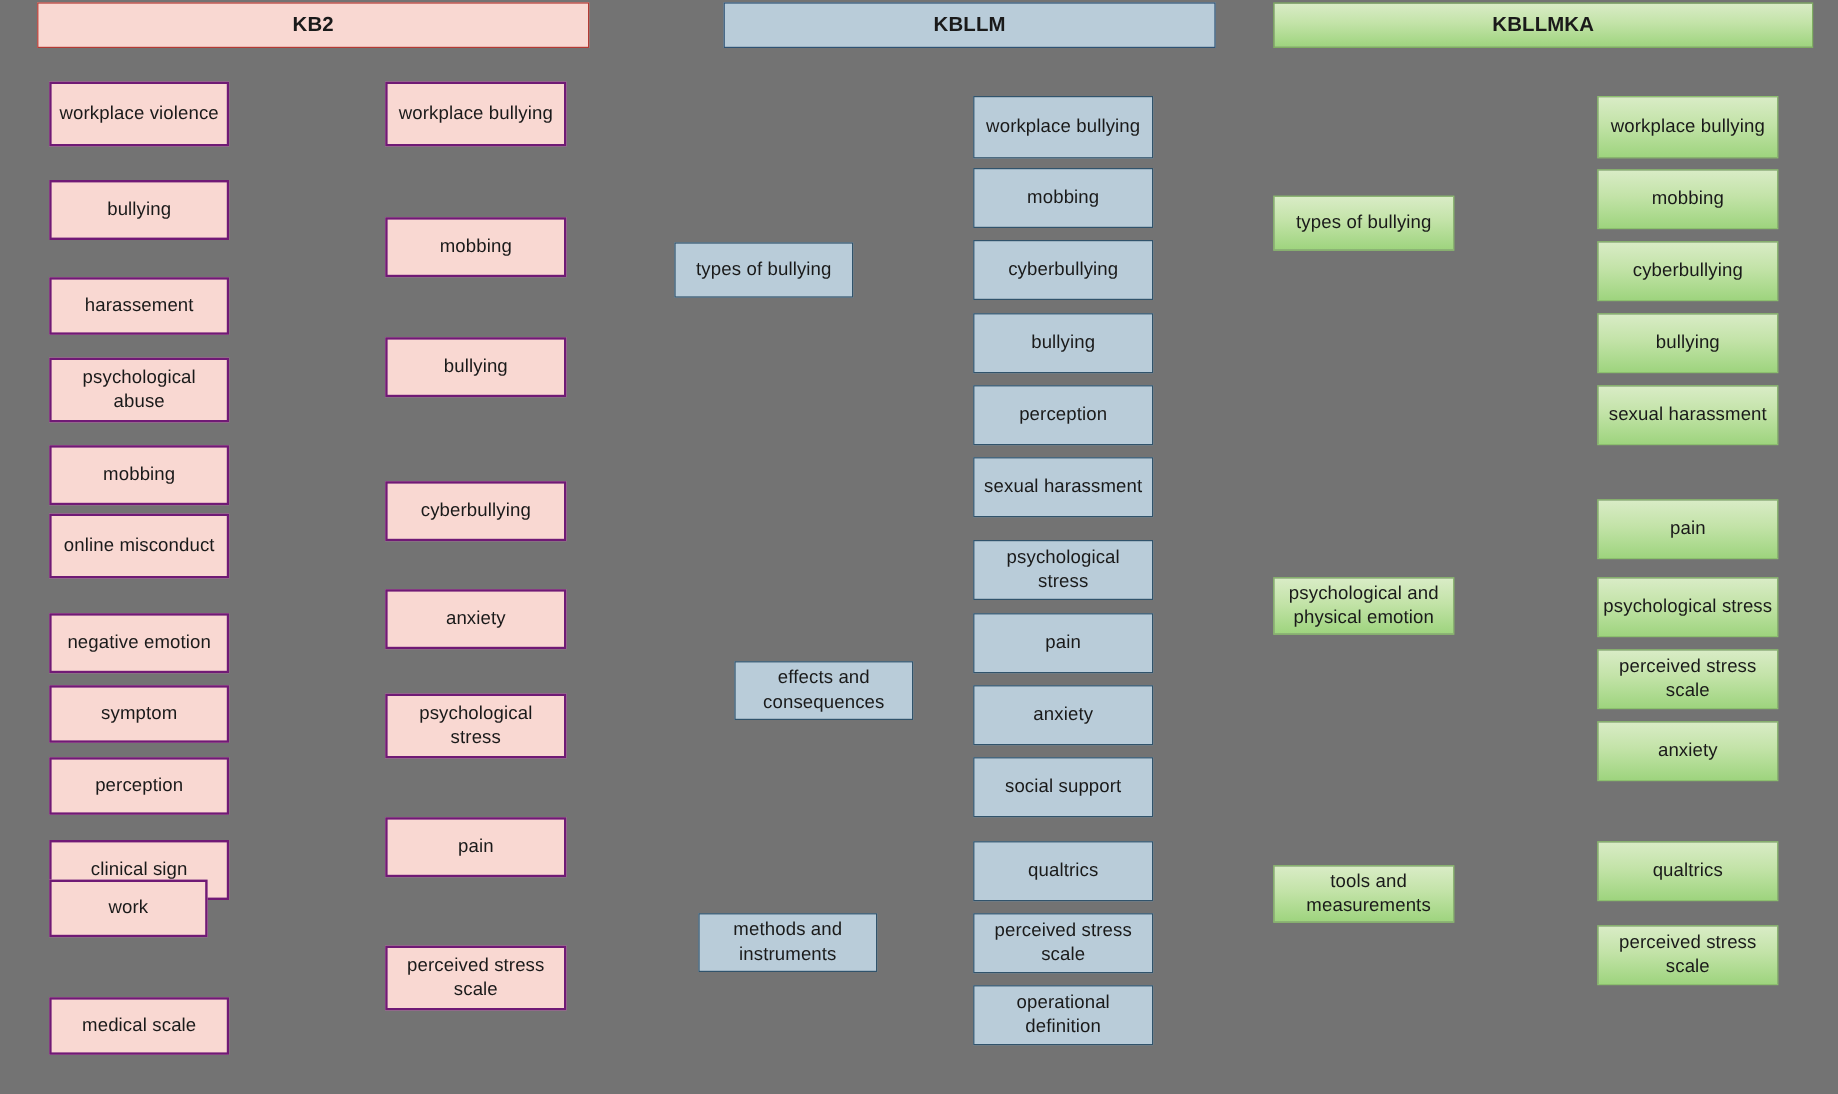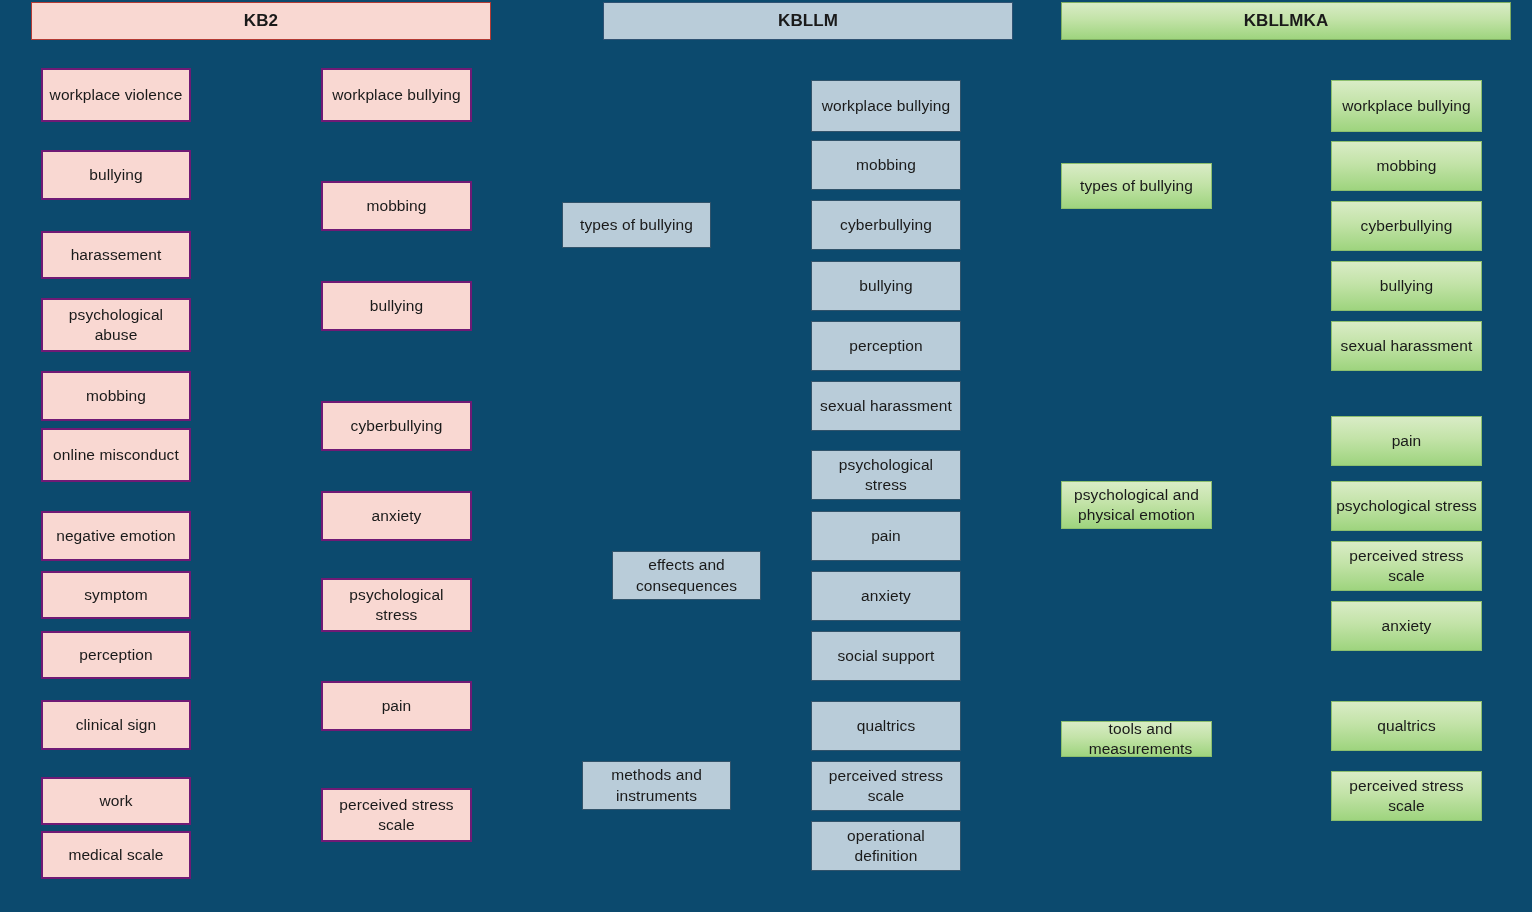--- a/index.html
+++ b/index.html
@@ -12,21 +12,21 @@
     height: 912px;
     position: relative;
     overflow: hidden;
     font-family: "Liberation Sans", sans-serif;
   }
   #canvas {
     position: absolute;
     left: 0; top: 0;
     width: 1532px;
     height: 912px;
-    background: #0c4a6e;
+    background: #737373;
   }
   .node {
     position: absolute;
     box-sizing: border-box;
     display: flex;
     align-items: center;
     justify-content: center;
     text-align: center;
     color: #1a1a1a;
     font-size: 15.5px;
@@ -77,21 +77,21 @@
     <div class="node pink" style="left: 41px; top: 68px; width: 150px; height: 54px;">workplace violence</div>
     <div class="node pink" style="left: 41px; top: 150px; width: 150px; height: 50px;">bullying</div>
     <div class="node pink" style="left: 41px; top: 231px; width: 150px; height: 48px;">harassement</div>
     <div class="node pink" style="left: 41px; top: 298px; width: 150px; height: 54px;">psychological abuse</div>
     <div class="node pink" style="left: 41px; top: 371px; width: 150px; height: 50px;">mobbing</div>
     <div class="node pink" style="left: 41px; top: 428px; width: 150px; height: 54px;">online misconduct</div>
     <div class="node pink" style="left: 41px; top: 511px; width: 150px; height: 50px;">negative emotion</div>
     <div class="node pink" style="left: 41px; top: 571px; width: 150px; height: 48px;">symptom</div>
     <div class="node pink" style="left: 41px; top: 631px; width: 150px; height: 48px;">perception</div>
     <div class="node pink" style="left: 41px; top: 700px; width: 150px; height: 50px;">clinical sign</div>
-    <div class="node pink" style="left: 41px; top: 777px; width: 150px; height: 48px;">work</div>
+    <div class="node pink" style="left: 41px; top: 733px; width: 132px; height: 48px;">work</div>
     <div class="node pink" style="left: 41px; top: 831px; width: 150px; height: 48px;">medical scale</div>
     <div class="node pink" style="left: 321px; top: 68px; width: 151px; height: 54px;">workplace bullying</div>
     <div class="node pink" style="left: 321px; top: 181px; width: 151px; height: 50px;">mobbing</div>
     <div class="node pink" style="left: 321px; top: 281px; width: 151px; height: 50px;">bullying</div>
     <div class="node pink" style="left: 321px; top: 401px; width: 151px; height: 50px;">cyberbullying</div>
     <div class="node pink" style="left: 321px; top: 491px; width: 151px; height: 50px;">anxiety</div>
     <div class="node pink" style="left: 321px; top: 578px; width: 151px; height: 54px;">psychological stress</div>
     <div class="node pink" style="left: 321px; top: 681px; width: 151px; height: 50px;">pain</div>
     <div class="node pink" style="left: 321px; top: 788px; width: 151px; height: 54px;">perceived stress scale</div>
     <div class="node blue header" style="left: 603px; top: 2px; width: 410px; height: 38px;">KBLLM</div>
@@ -107,21 +107,21 @@
     <div class="node blue" style="left: 811px; top: 450px; width: 150px; height: 50px;">psychological stress</div>
     <div class="node blue" style="left: 811px; top: 511px; width: 150px; height: 50px;">pain</div>
     <div class="node blue" style="left: 811px; top: 571px; width: 150px; height: 50px;">anxiety</div>
     <div class="node blue" style="left: 811px; top: 631px; width: 150px; height: 50px;">social support</div>
     <div class="node blue" style="left: 811px; top: 701px; width: 150px; height: 50px;">qualtrics</div>
     <div class="node blue" style="left: 811px; top: 761px; width: 150px; height: 50px;">perceived stress scale</div>
     <div class="node blue" style="left: 811px; top: 821px; width: 150px; height: 50px;">operational definition</div>
     <div class="node green header" style="left: 1061px; top: 2px; width: 450px; height: 38px;">KBLLMKA</div>
     <div class="node green" style="left: 1061px; top: 163px; width: 151px; height: 46px;">types of bullying</div>
     <div class="node green" style="left: 1061px; top: 481px; width: 151px; height: 48px;">psychological and physical emotion</div>
-    <div class="node green" style="left: 1061px; top: 721px; width: 151px; height: 36px; padding-left: 12px;">tools and measurements</div>
+    <div class="node green" style="left: 1061px; top: 721px; width: 151px; height: 48px; padding-left: 12px;">tools and measurements</div>
     <div class="node green" style="left: 1331px; top: 80px; width: 151px; height: 52px;">workplace bullying</div>
     <div class="node green" style="left: 1331px; top: 141px; width: 151px; height: 50px;">mobbing</div>
     <div class="node green" style="left: 1331px; top: 201px; width: 151px; height: 50px;">cyberbullying</div>
     <div class="node green" style="left: 1331px; top: 261px; width: 151px; height: 50px;">bullying</div>
     <div class="node green" style="left: 1331px; top: 321px; width: 151px; height: 50px;">sexual harassment</div>
     <div class="node green" style="left: 1331px; top: 416px; width: 151px; height: 50px;">pain</div>
     <div class="node green" style="left: 1331px; top: 481px; width: 151px; height: 50px;">psychological stress</div>
     <div class="node green" style="left: 1331px; top: 541px; width: 151px; height: 50px;">perceived stress scale</div>
     <div class="node green" style="left: 1331px; top: 601px; width: 151px; height: 50px;">anxiety</div>
     <div class="node green" style="left: 1331px; top: 701px; width: 151px; height: 50px;">qualtrics</div>

